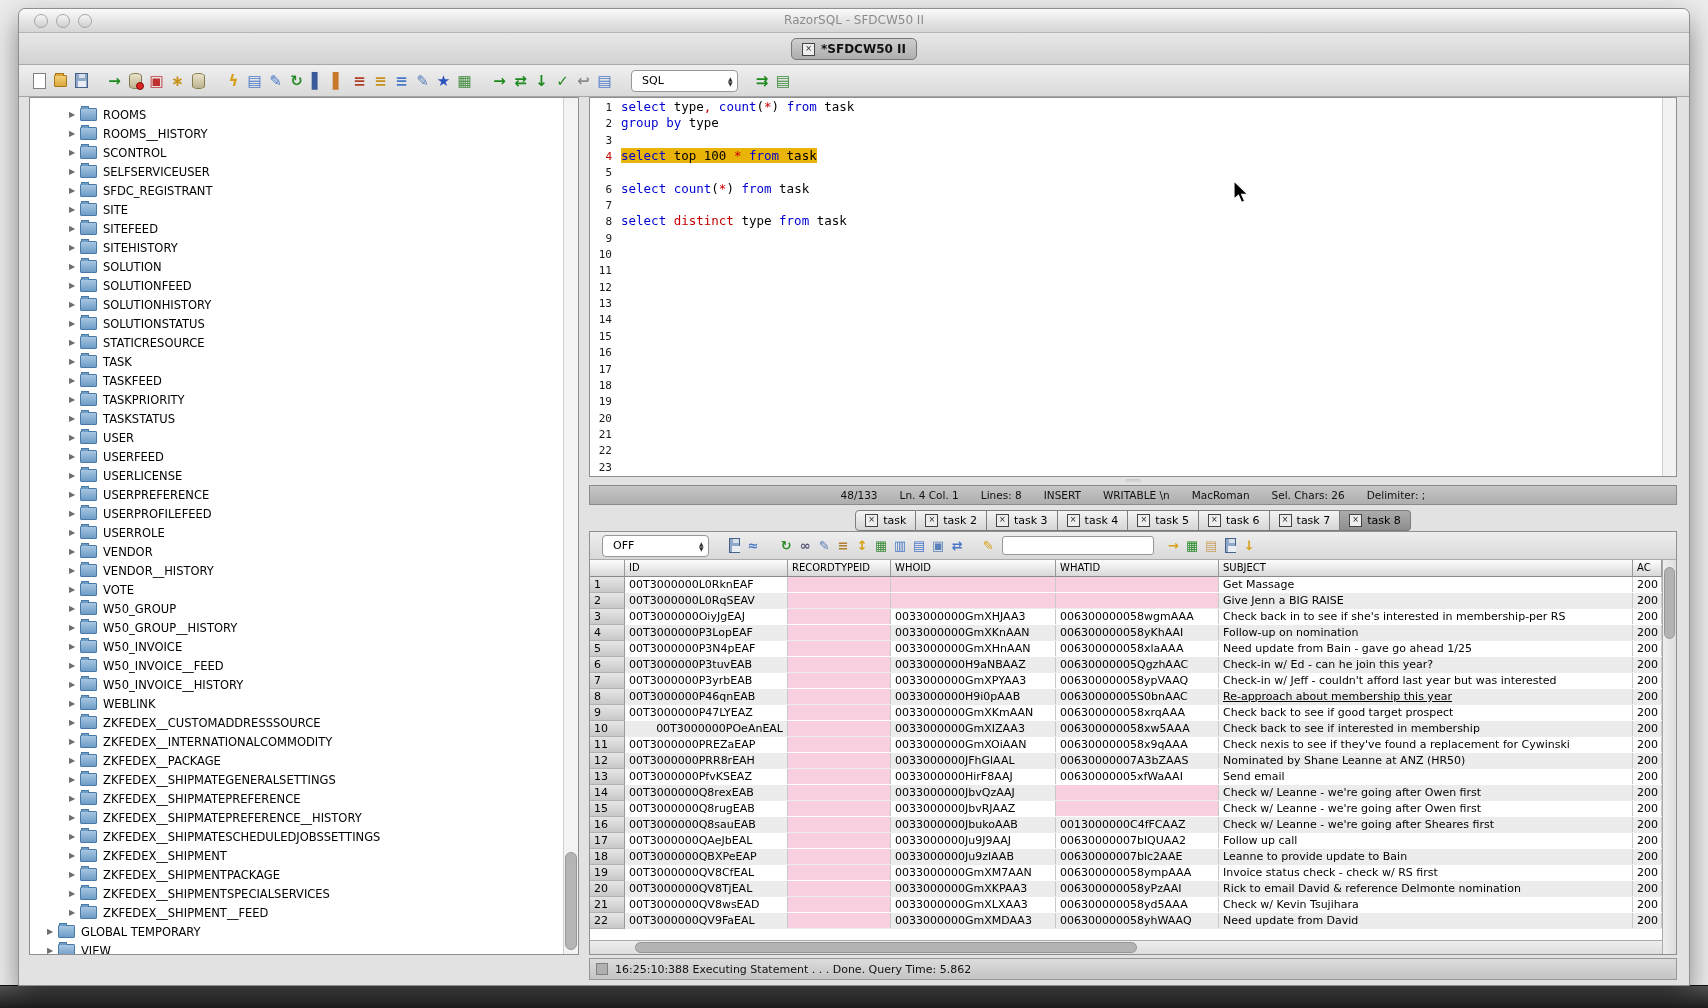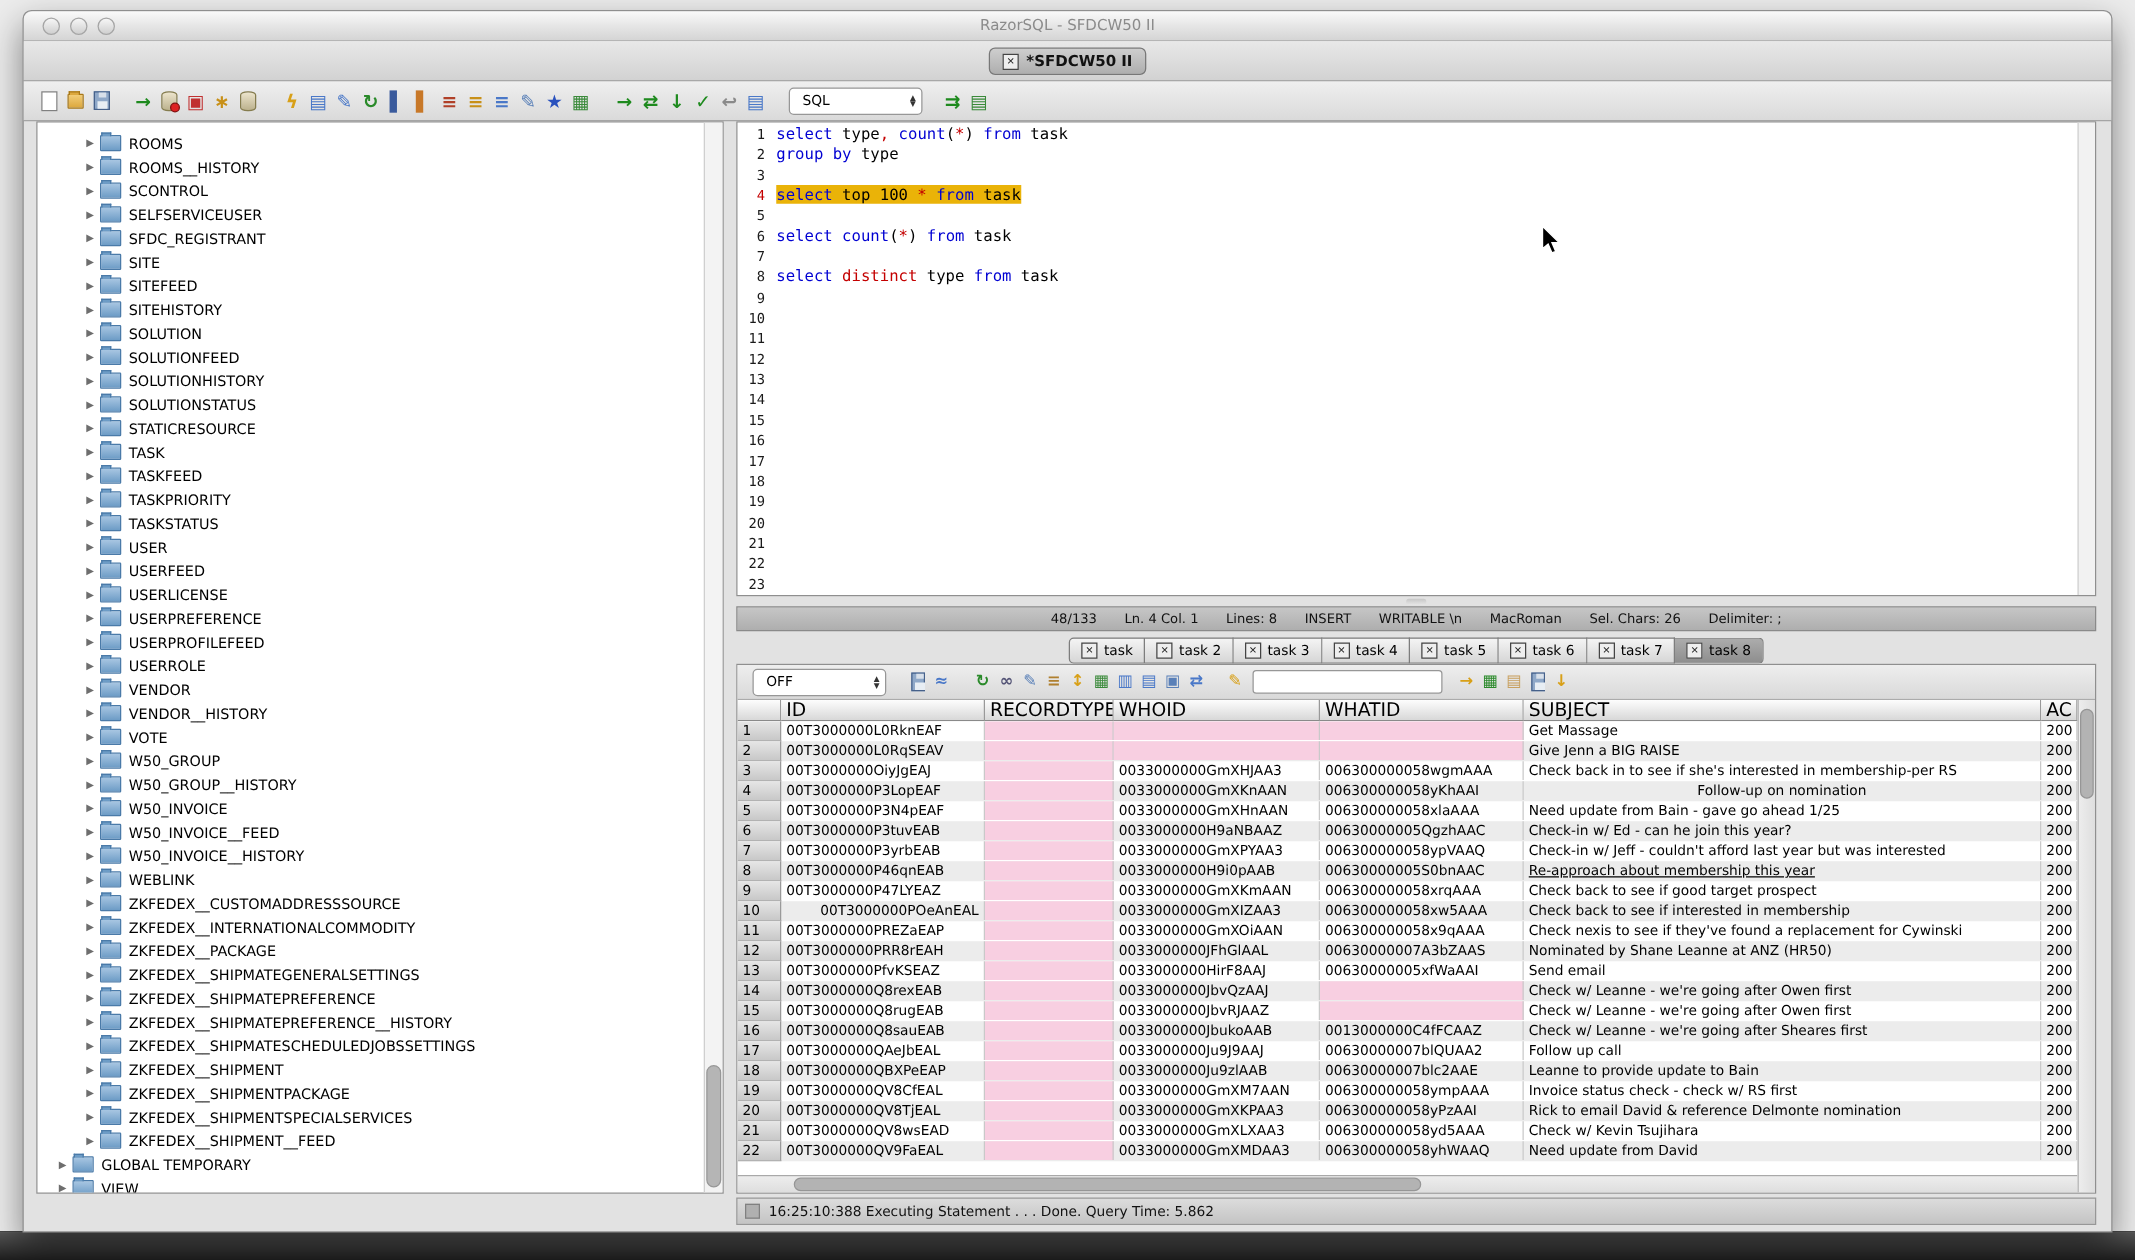--- a/index.html
+++ b/index.html
@@ -82,21 +82,21 @@
   
   .results{flex:1;border:1px solid #8f8f8f;background:#fff;margin-top:0px;display:flex;flex-direction:column;overflow:hidden;}
   .rtoolbar{height:27px;flex:none;background:linear-gradient(#eeeeee,#d9d9d9);border-bottom:1px solid #ababab;
        display:flex;align-items:center;padding:0 6px;}
   .rtoolbar .tbicon{width:19px;height:19px;font-size:13px;}
   .searchbox{width:150px;height:17px;background:#fff;border:1px solid #979797;border-radius:3px;margin:0 4px;}
   .grid-wrap{flex:1;display:flex;overflow:hidden;}
   .grid-content{flex:1;display:flex;flex-direction:column;overflow:hidden;}
   .ghead{display:flex;flex:none;}
   .ghead .gcell{background:linear-gradient(#fdfdfd,#d8d8d8);border-right:1px solid #999;
-       border-bottom:1px solid #8a8a8a;height:16px;line-height:16px;font-size:15px;}
+       border-bottom:1px solid #8a8a8a;height:16px;line-height:16px;font-size:10px;}
   .gbody{flex:1;overflow:hidden;background:#fff;}
   .grow{display:flex;}
   .grow.even{background:#ececec;}
   .gcell{height:15px;line-height:15px;font-size:11px;padding:0 4px;border-right:1px solid #c9c9c9;
        overflow:hidden;white-space:nowrap;flex:none;}
   .rownum{background:linear-gradient(#e6e6e6,#c8c8c8);border-right:1px solid #9a9a9a;border-bottom:1px solid #b2b2b2;}
   .null-cell{background:#f8cfe1;}
   .vscroll{width:13px;flex:none;background:linear-gradient(90deg,#ededed,#dedede);border-left:1px solid #a9a9a9;position:relative;}
   .vthumb{position:absolute;left:1px;right:1px;top:7px;height:70px;background:#b3b3b3;border:1px solid #969696;border-radius:6px;}
   .hscroll{height:13px;flex:none;background:linear-gradient(#ededed,#dedede);border-top:1px solid #a9a9a9;position:relative;}
@@ -568,21 +568,21 @@
                   <div class="gcell" style="width: 154px;">006300000058wgmAAA</div>
                   <div class="gcell" style="width: 405px;">Check back in to see if she's interested in membership-per RS</div>
                   <div class="gcell" style="flex: 1 1 0%;">200</div>
                 </div>
                 <div class="grow even">
                   <div class="gcell rownum" style="width: 26px;">4</div>
                   <div class="gcell" style="width: 154px;">00T3000000P3LopEAF</div>
                   <div class="gcell null-cell" style="width: 94px;"></div>
                   <div class="gcell" style="width: 156px;">0033000000GmXKnAAN</div>
                   <div class="gcell" style="width: 154px;">006300000058yKhAAI</div>
-                  <div class="gcell" style="width: 405px; text-align: center;">Follow-up on nomination</div>
+                  <div class="gcell" style="width: 405px;">Follow-up on nomination</div>
                   <div class="gcell" style="flex: 1 1 0%;">200</div>
                 </div>
                 <div class="grow">
                   <div class="gcell rownum" style="width: 26px;">5</div>
                   <div class="gcell" style="width: 154px;">00T3000000P3N4pEAF</div>
                   <div class="gcell null-cell" style="width: 94px;"></div>
                   <div class="gcell" style="width: 156px;">0033000000GmXHnAAN</div>
                   <div class="gcell" style="width: 154px;">006300000058xlaAAA</div>
                   <div class="gcell" style="width: 405px;">Need update from Bain - gave go ahead 1/25</div>
                   <div class="gcell" style="flex: 1 1 0%;">200</div>

